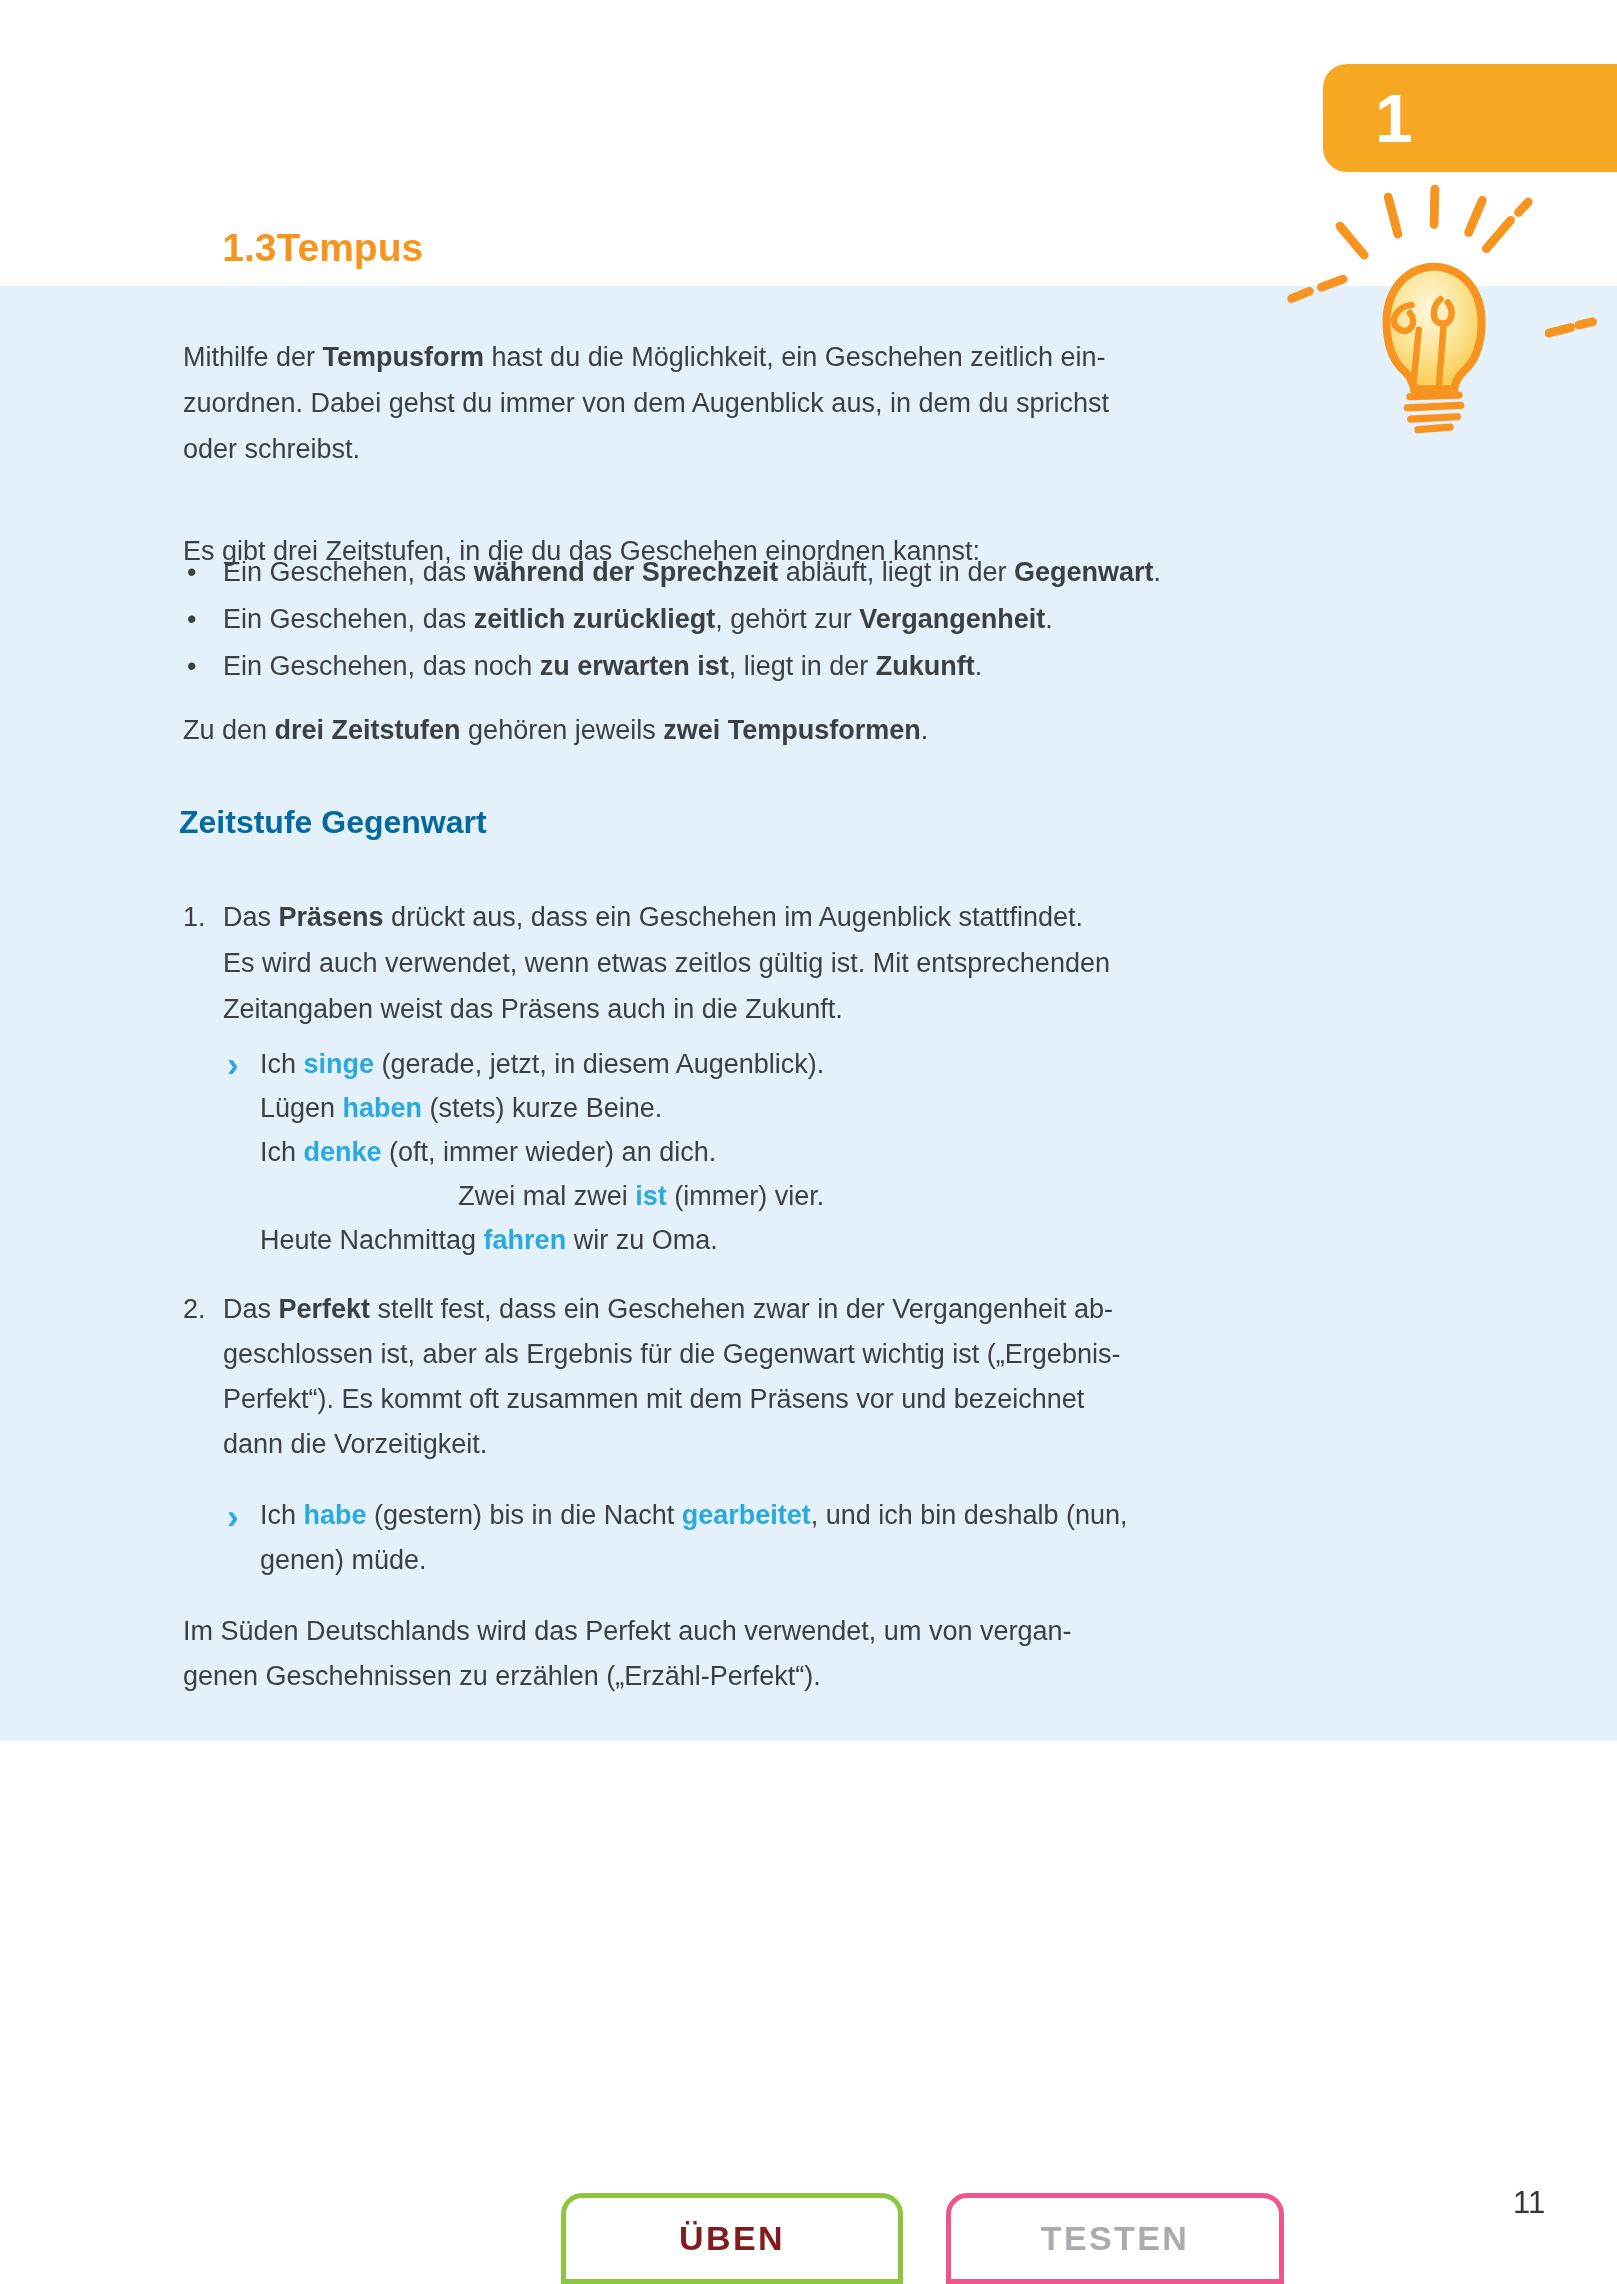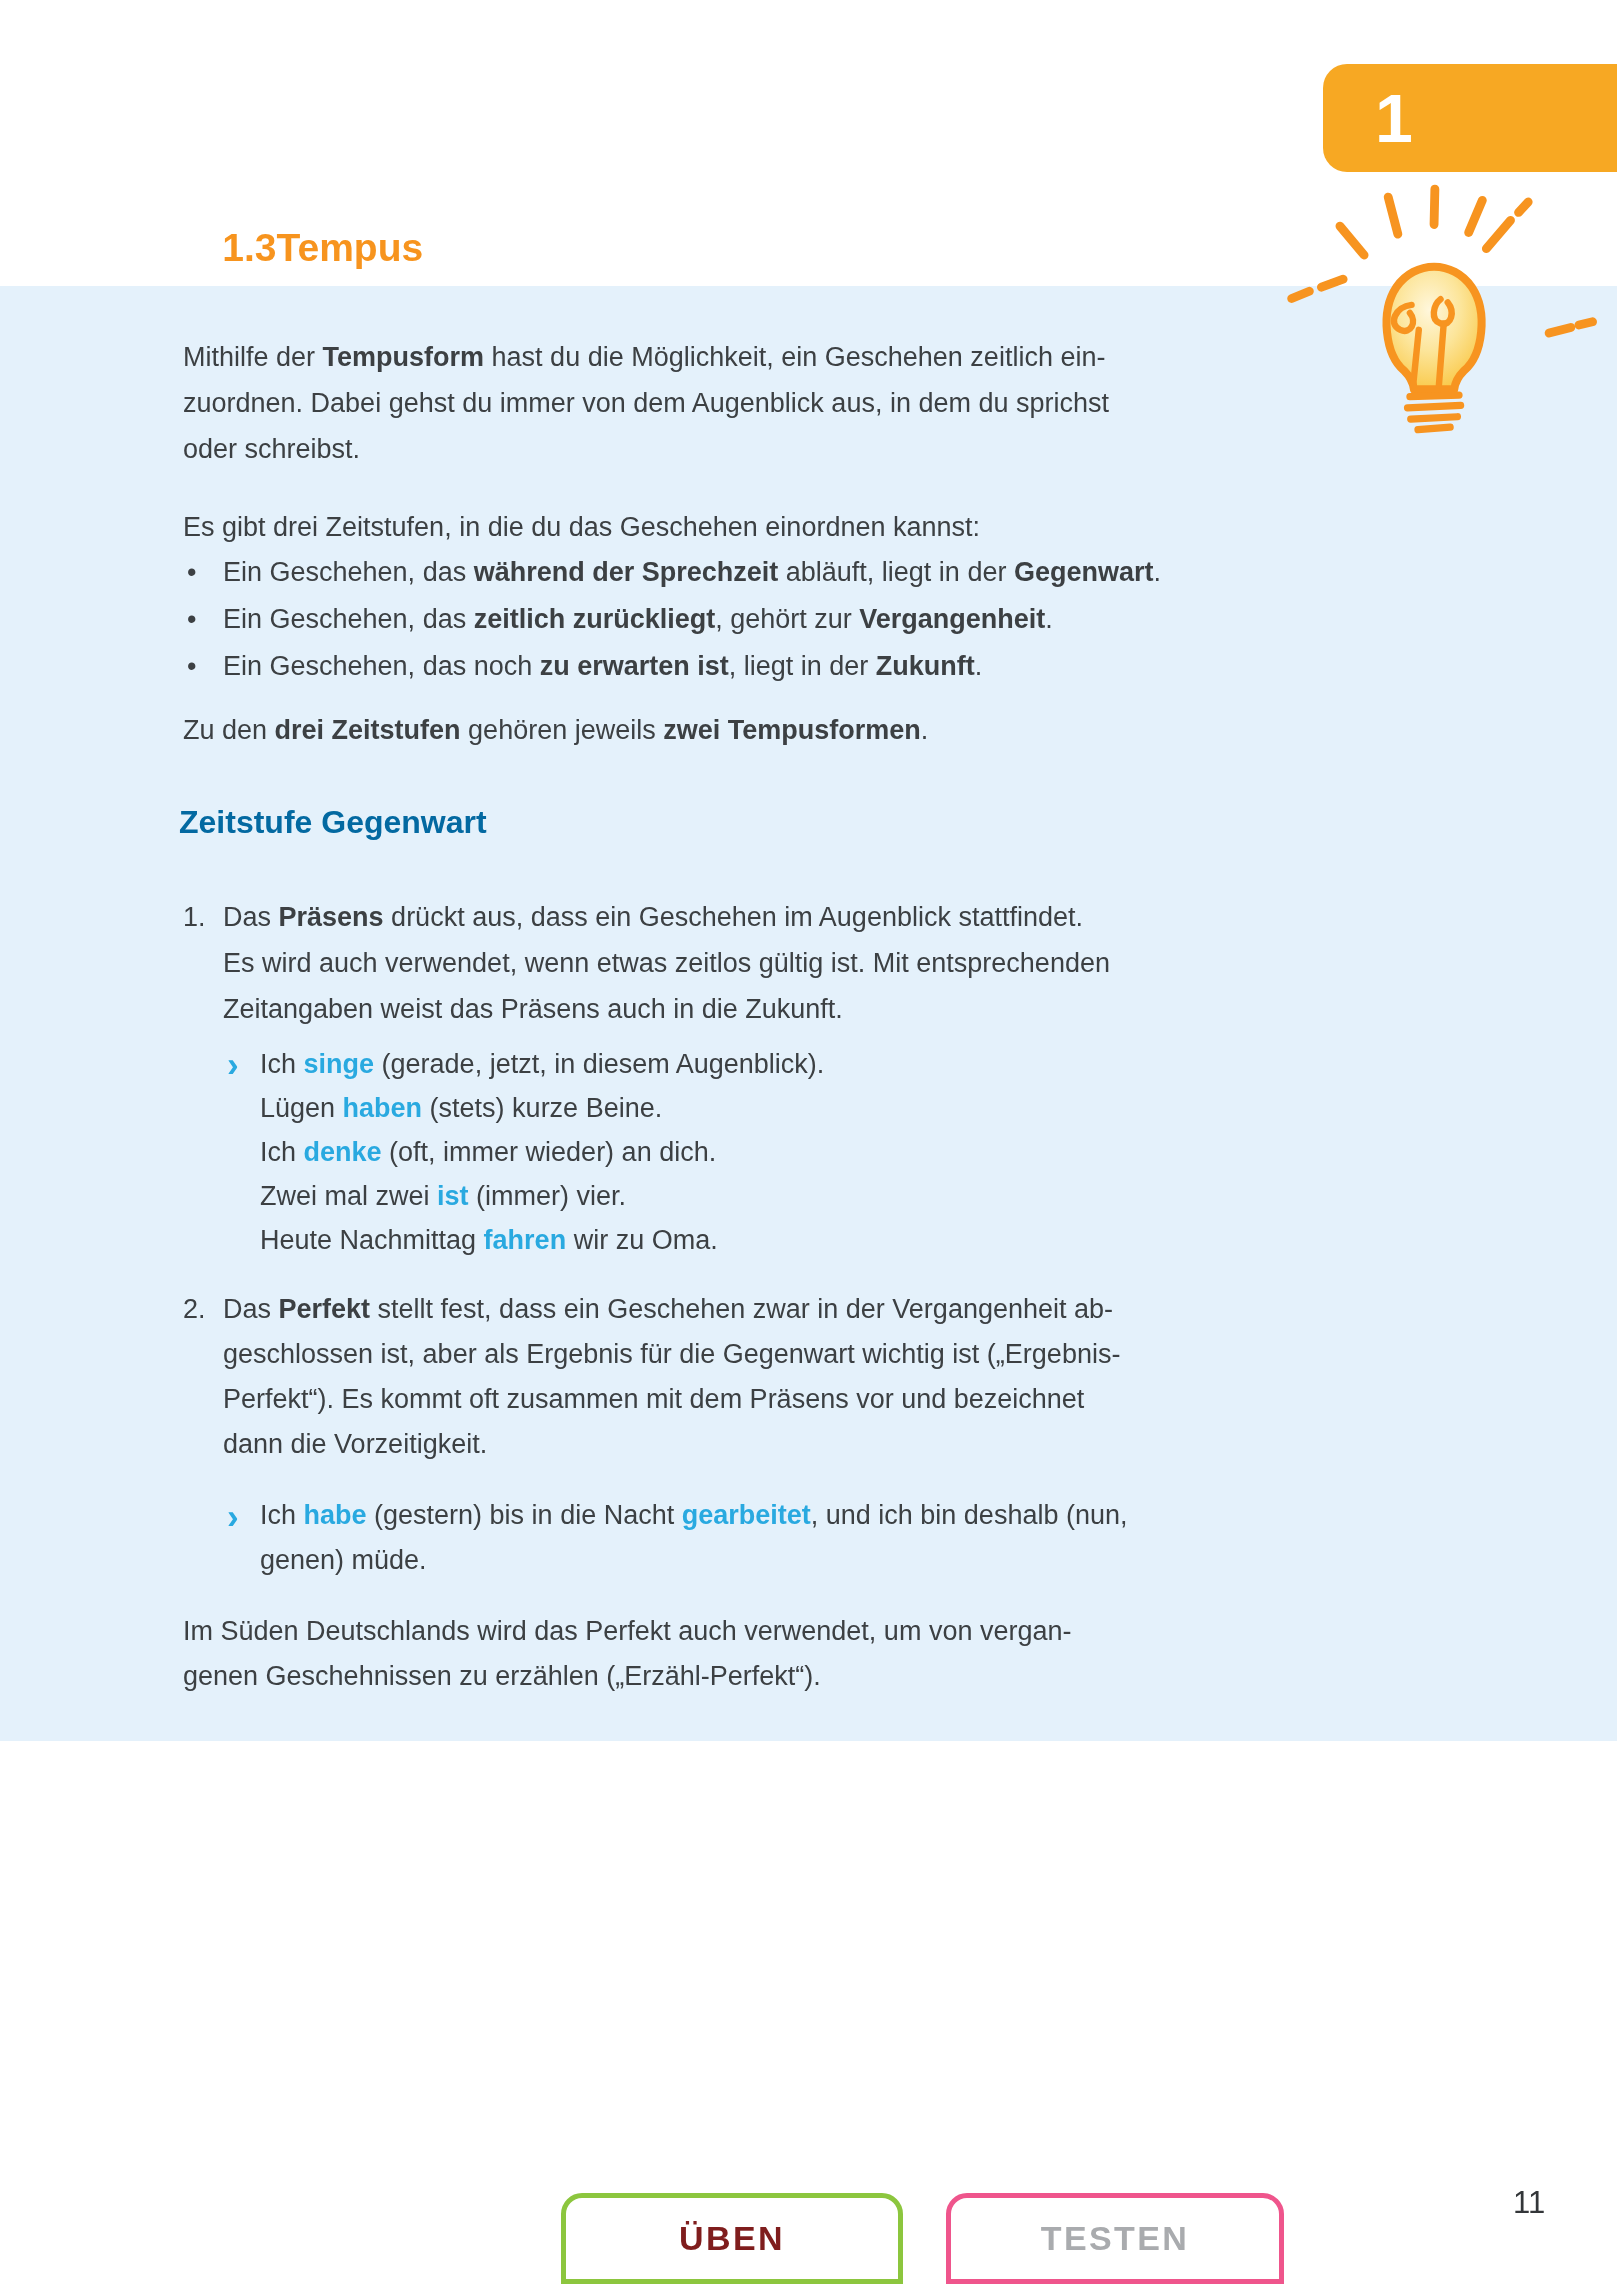--- a/index.html
+++ b/index.html
@@ -94,40 +94,40 @@
 
   <div class="section-heading">Zeitstufe Gegenwart</div>
 
   <div class="text-layer">
       <div class="text-block" style="top: 334px; left: 179px;">
         <div class="text-line" style="line-height: 46px; height: 46px;"><span>Mithilfe der </span><span class="b">Tempusform</span><span> hast du die Möglichkeit, ein Geschehen zeitlich ein-</span></div>
         <div class="text-line" style="line-height: 46px; height: 46px;"><span>zuordnen. Dabei gehst du immer von dem Augenblick aus, in dem du sprichst</span></div>
         <div class="text-line" style="line-height: 46px; height: 46px;"><span>oder schreibst.</span></div>
       </div>
       <div class="text-block" style="top: 504px; left: 179px;">
-        <div class="text-line" style="line-height: 46px; height: 46px;"><span>Es gibt drei Zeitstufen, in die du das Geschehen einordnen kannst:</span></div>
+        <div class="text-line" style="line-height: 46px; height: 46px; margin-top: 24px;"><span>Es gibt drei Zeitstufen, in die du das Geschehen einordnen kannst:</span></div>
       </div>
       <div class="text-block" style="top: 549px; left: 179px;">
         <div class="text-line" style="line-height: 47px; height: 47px; padding-left: 40px;"><span class="marker bullet-dot" style="left: 4px;">•</span><span>Ein Geschehen, das </span><span class="b">während der Sprechzeit</span><span> abläuft, liegt in der </span><span class="b">Gegenwart</span><span>.</span></div>
         <div class="text-line" style="line-height: 47px; height: 47px; padding-left: 40px;"><span class="marker bullet-dot" style="left: 4px;">•</span><span>Ein Geschehen, das </span><span class="b">zeitlich zurückliegt</span><span>, gehört zur </span><span class="b">Vergangenheit</span><span>.</span></div>
         <div class="text-line" style="line-height: 47px; height: 47px; padding-left: 40px;"><span class="marker bullet-dot" style="left: 4px;">•</span><span>Ein Geschehen, das noch </span><span class="b">zu erwarten ist</span><span>, liegt in der </span><span class="b">Zukunft</span><span>.</span></div>
       </div>
       <div class="text-block" style="top: 707px; left: 179px;">
         <div class="text-line" style="line-height: 46px; height: 46px;"><span>Zu den </span><span class="b">drei Zeitstufen</span><span> gehören jeweils </span><span class="b">zwei Tempusformen</span><span>.</span></div>
       </div>
       <div class="text-block" style="top: 894px; left: 179px;">
         <div class="text-line" style="line-height: 46px; height: 46px; padding-left: 40px;"><span class="marker num" style="left: 0px;">1.</span><span>Das </span><span class="b">Präsens</span><span> drückt aus, dass ein Geschehen im Augenblick stattfindet.</span></div>
         <div class="text-line" style="line-height: 46px; height: 46px; padding-left: 40px;"><span>Es wird auch verwendet, wenn etwas zeitlos gültig ist. Mit entsprechenden</span></div>
         <div class="text-line" style="line-height: 46px; height: 46px; padding-left: 40px;"><span>Zeitangaben weist das Präsens auch in die Zukunft.</span></div>
       </div>
       <div class="text-block" style="top: 1042px; left: 179px;">
         <div class="text-line" style="line-height: 44px; height: 44px; padding-left: 77px;"><span class="marker chevron" style="left: 44px;">›</span><span>Ich </span><span class="c">singe</span><span> (gerade, jetzt, in diesem Augenblick).</span></div>
         <div class="text-line" style="line-height: 44px; height: 44px; padding-left: 77px;"><span>Lügen </span><span class="c">haben</span><span> (stets) kurze Beine.</span></div>
         <div class="text-line" style="line-height: 44px; height: 44px; padding-left: 77px;"><span>Ich </span><span class="c">denke</span><span> (oft, immer wieder) an dich.</span></div>
-        <div class="text-line" style="line-height: 44px; height: 44px; padding-left: 77px;"><span>Zwei mal zwei </span><span class="c">ist</span><span> (immer) vier.</span></div>
+        <div class="text-line" style="line-height: 44px; height: 44px; padding-left: 77px; text-align: right;"><span>Zwei mal zwei </span><span class="c">ist</span><span> (immer) vier.</span></div>
         <div class="text-line" style="line-height: 44px; height: 44px; padding-left: 77px;"><span>Heute Nachmittag </span><span class="c">fahren</span><span> wir zu Oma.</span></div>
       </div>
       <div class="text-block" style="top: 1287px; left: 179px;">
         <div class="text-line" style="line-height: 45px; height: 45px; padding-left: 40px;"><span class="marker num" style="left: 0px;">2.</span><span>Das </span><span class="b">Perfekt</span><span> stellt fest, dass ein Geschehen zwar in der Vergangenheit ab-</span></div>
         <div class="text-line" style="line-height: 45px; height: 45px; padding-left: 40px;"><span>geschlossen ist, aber als Ergebnis für die Gegenwart wichtig ist („Ergebnis-</span></div>
         <div class="text-line" style="line-height: 45px; height: 45px; padding-left: 40px;"><span>Perfekt“). Es kommt oft zusammen mit dem Präsens vor und bezeichnet</span></div>
         <div class="text-line" style="line-height: 45px; height: 45px; padding-left: 40px;"><span>dann die Vorzeitigkeit.</span></div>
       </div>
       <div class="text-block" style="top: 1493px; left: 179px;">
         <div class="text-line" style="line-height: 45px; height: 45px; padding-left: 77px;"><span class="marker chevron" style="left: 44px;">›</span><span>Ich </span><span class="c">habe</span><span> (gestern) bis in die Nacht </span><span class="c">gearbeitet</span><span>, und ich bin deshalb (nun,</span></div>

